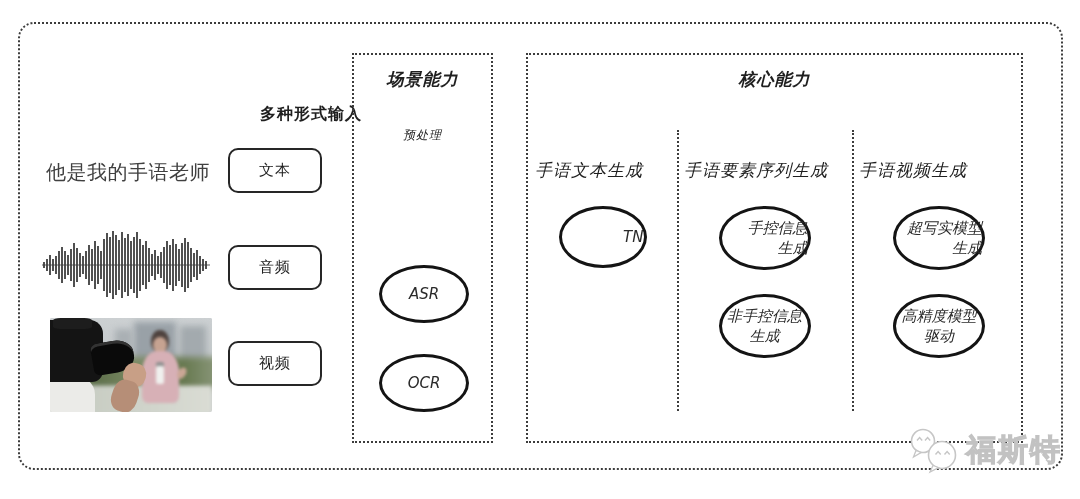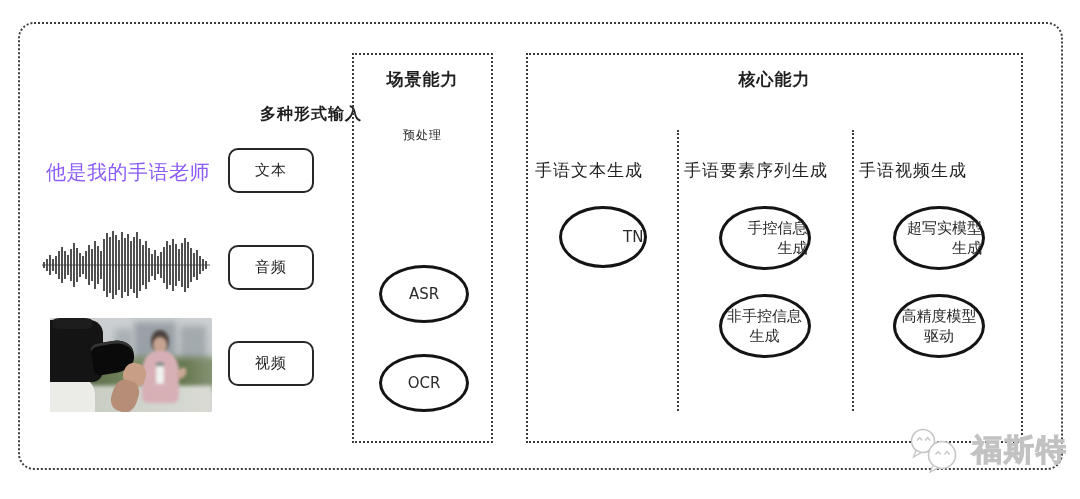--- a/index.html
+++ b/index.html
@@ -6,22 +6,22 @@
   html,body { width:1080px; height:499px; background:#ffffff; overflow:hidden;
     font-family:"DejaVu Sans","Liberation Sans",sans-serif; color:#1f1f1f; }
   .abs { position:absolute; }
 
   
   .outer-frame { left:18px; top:22px; width:1045px; height:448px;
     border:2px dotted #3c3c3c; border-radius:16px; }
 
   
   .input-label { left:217px; top:104px; font-size:16px; font-weight:700; letter-spacing:1px;margin-left:43px; }
-  .text-sample { left:46px; top:159px; font-size:20px; letter-spacing:0.5px; color:#8b5cf6; }
-  .input-btn { left:228px; width:86px; height:45px; border:2px solid #262626; border-radius:10px;
+  .text-sample { left:46px; top:159px; font-size:20px; letter-spacing:0.5px; color:#404040; }
+  .input-btn { left:228px; width:94px; height:45px; border:2px solid #262626; border-radius:10px;
     display:flex; align-items:center; justify-content:center; font-size:15px; background:#fff; letter-spacing:1px; }
   .btn-text  { top:148px; } .btn-audio { top:245px; } .btn-video { top:341px; }
 
   .waveform { left:42px; top:228px; width:168px; height:74px; }
 
   
   .photo { left:50px; top:318px; width:162px; height:94px; background:#c7cbce; overflow:hidden; border-radius:2px; }
   .photo > div { position:absolute; }
   .ph-sky { left:0; top:0; width:100%; height:55%; background:linear-gradient(#ccd0d2,#c2c7c9); }
   .ph-bldg1 { left:52%; top:4%; width:26%; height:48%; background:#99a1a7; filter:blur(3px); }
@@ -41,21 +41,21 @@
   .ph-handL { left:86%; top:44%; width:16%; height:14%; background:#cba795; border-radius:50%; transform:rotate(30deg); }
   .ph-cam-body { left:-5%; top:2%; width:38%; height:66%; background:#141414; border-radius:6% 22% 18% 10%; }
   .ph-cam-lens { left:26%; top:24%; width:26%; height:34%; background:#0a0a0a; border-radius:18% 45% 45% 18%;
     transform:rotate(-10deg); box-shadow:inset 0 3px 0 #333; }
   .ph-cam-top { left:2%; top:0%; width:24%; height:12%; background:#1d1d1d; border-radius:20%; }
   .ph-hand { left:45%; top:48%; width:14%; height:26%; background:#c89f86; border-radius:46%; transform:rotate(14deg); }
   .ph-arm { left:38%; top:66%; width:16%; height:34%; background:#b68e77; border-radius:40%; transform:rotate(18deg); }
   .ph-shirt { left:-6%; bottom:-8%; width:34%; height:48%; background:#ebebe8; border-radius:45% 45% 0 0; }
 
   
-  .cap-box { border:2px dotted #3c3c3c; background:transparent; }
+  .cap-box { border:2px dotted #3c3c3c; background:transparent;font-style:italic; }
   .scene-box { left:352px; top:53px; width:141px; height:390px; }
   .core-box  { left:526px; top:53px; width:497px; height:390px; }
   .box-title { left:0; top:13px; width:100%; text-align:center; font-size:17px; font-weight:bold; letter-spacing:1px; }
   .stage-label { left:0; top:72px; width:100%; text-align:center; font-size:12px; letter-spacing:1px; }
 
   .ellipse { position:absolute; border:3px solid #141414; border-radius:50%;
     display:flex; flex-direction:column; align-items:center; justify-content:center;
     font-size:15px; line-height:20px; background:#fff; color:#2a2a2a; text-align:center; }
   .ellipse span { display:block; }
 
@@ -67,21 +67,21 @@
   .col-1 { left:149px; width:175px; }
   .col-2 { left:324px; width:174px; }
   .col-divider { position:absolute; top:75px; height:281px; width:0; border-left:2px dotted #3c3c3c; }
   .div-1 { left:149px; } .div-2 { left:324px; }
   .col-header { position:absolute; top:104px; left:7px; width:100%; text-align:left; font-size:17px; letter-spacing:1px; }
   .core-node { left:50%; transform:translateX(-50%); width:92px; height:64px; }
   .cn-0 { top:151px;align-items:flex-end; } .cn-1 { top:239px; }
   .col-0 .core-node { width:88px; height:62px; }
 
   
-  .watermark { left:906px; top:426px; display:flex; align-items:center; gap:10px; }
+  .watermark { left:906px; top:426px; display:flex; align-items:center; gap:4px; }
   .wm-text { font-size:30px; font-weight:bold; letter-spacing:2px; color:#e9e9e9;
     -webkit-text-stroke:1.1px #c2c2c2; line-height:48px; }
 </style>
 </head>
 <body>
 
 <div class="abs outer-frame"></div>
 
 <div class="abs input-label">多种形式输入</div>
 <div class="abs text-sample">他是我的手语老师</div>

